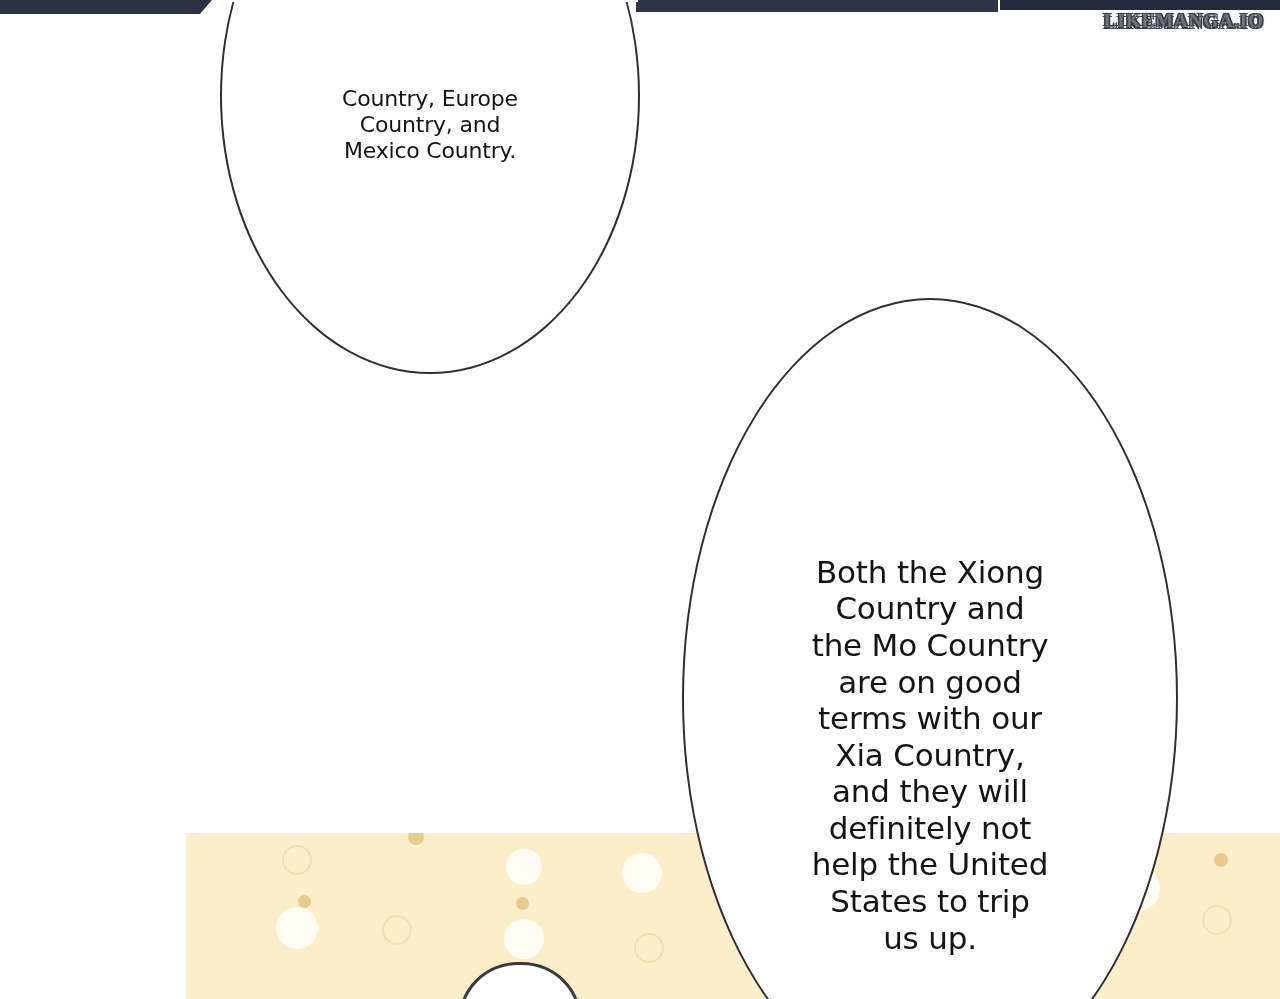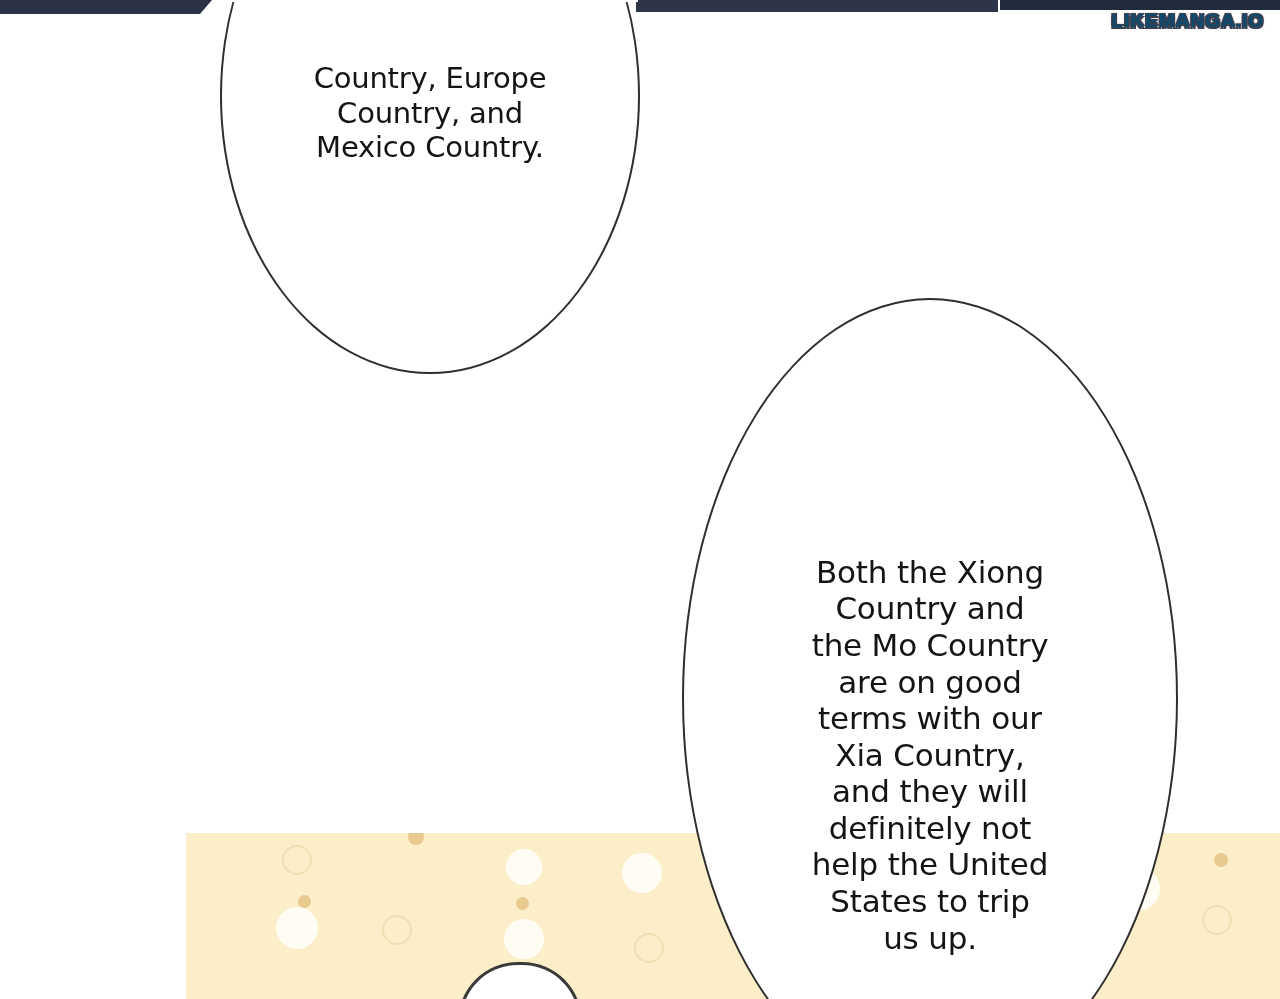--- a/index.html
+++ b/index.html
@@ -47,25 +47,25 @@
     left: 1000px; top: 0;
     width: 280px; height: 10px;
     background: #222a3d;
   }
 
   
   .watermark {
     position: absolute;
     right: 16px;
     top: 10px;
-    font-family: Liberation Sans, sans-serif;
+    font-family: Liberation Serif, serif;
     font-weight: bold;
     font-size: 19px;
     letter-spacing: 1px;
-    color: #0c4a6e;
+    color: #737373;
     text-shadow:
       -1.5px -1.5px 0 #3a3f52,
        1.5px -1.5px 0 #3a3f52,
       -1.5px  1.5px 0 #3a3f52,
        1.5px  1.5px 0 #3a3f52,
        0 0 3px #3a3f52;
     user-select: none;
   }
 
   
@@ -92,21 +92,21 @@
     left: 220px;
     top: -182px;
     width: 420px;
     height: 556px;
     border-radius: 50% / 50%;
     border-top: none;
     align-items: flex-end;
     padding-bottom: 208px;
   }
   #bubble-top .bubble-text {
-    font-size: 29px;
+    font-size: 22px;
     letter-spacing: -0.2px;
     text-align: center;
   }
 
   
   #bubble-top-mask {
     position: absolute;
     left: 222px;
     top: -6px;
     width: 416px;

